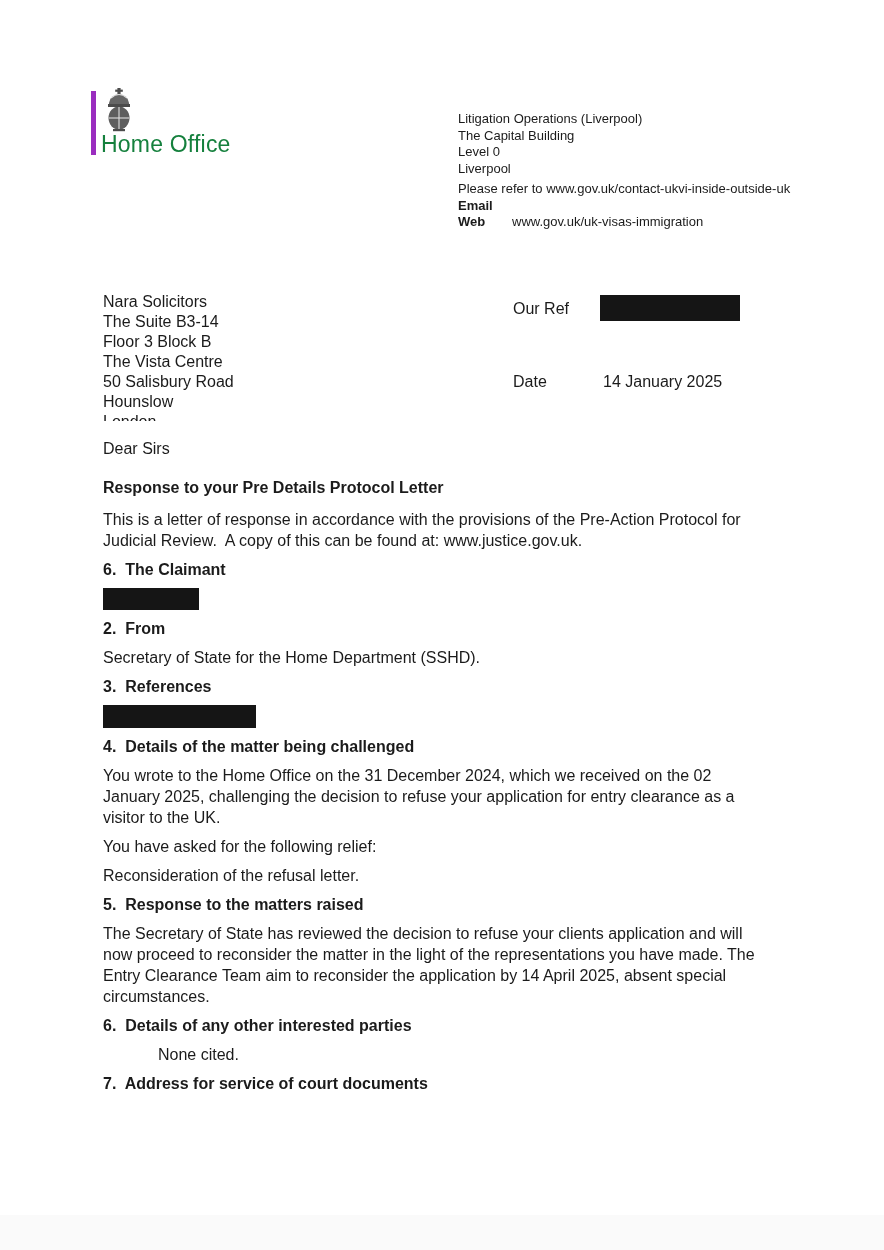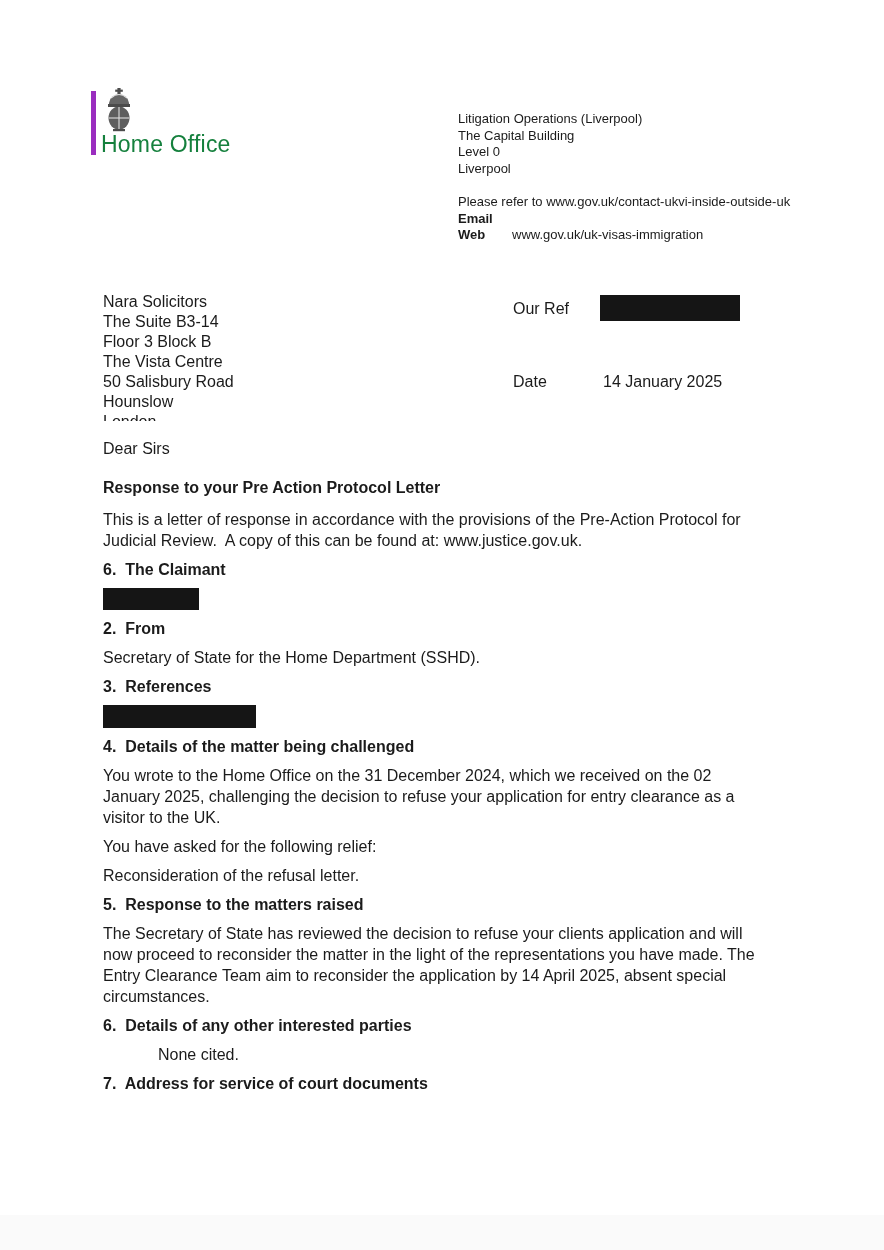--- a/index.html
+++ b/index.html
@@ -32,21 +32,21 @@
   }
   
   .sender {
     position: absolute;
     left: 458px; top: 111px;
     font-size: 13px;
     line-height: 16.5px;
     color: #1b1b1b;
     width: 400px;
   }
-  .sender .refer-line { margin-top: 17px; }
+  .sender .refer-line { margin-top: 4px; }
   .contact-row { display: flex; }
   .contact-label { font-weight: bold; width: 54px; flex: 0 0 54px; }
   
   .recipient {
     position: absolute;
     left: 103px; top: 292px;
     font-size: 16px;
     line-height: 20px;
   }
   .clipped-line { height: 9px; overflow: hidden; }
@@ -133,21 +133,21 @@
     <div class="clipped-line">London</div>
   </div>
 
   <div class="our-ref-label">Our Ref</div>
   <div class="our-ref-redaction"></div>
   <div class="date-label">Date</div>
   <div class="date-value">14 January 2025</div>
 
   <div class="letter-body">
     <p class="salutation">Dear Sirs</p>
-    <div class="letter-title">Response to your Pre Action Protocol Letter</div>
+    <div class="letter-title">Response to your Pre Details Protocol Letter</div>
     <p>This is a letter of response in accordance with the provisions of the Pre-Action Protocol for Judicial Review.  A copy of this can be found at: www.justice.gov.uk.</p>
 
     <div class="sec-h">6.  The Claimant</div>
     <div class="redaction-inline redaction-claimant"></div>
 
     <div class="sec-h">2.  From</div>
     <p>Secretary of State for the Home Department (SSHD).</p>
 
     <div class="sec-h">3.  References</div>
     <div class="redaction-inline redaction-references"></div>

